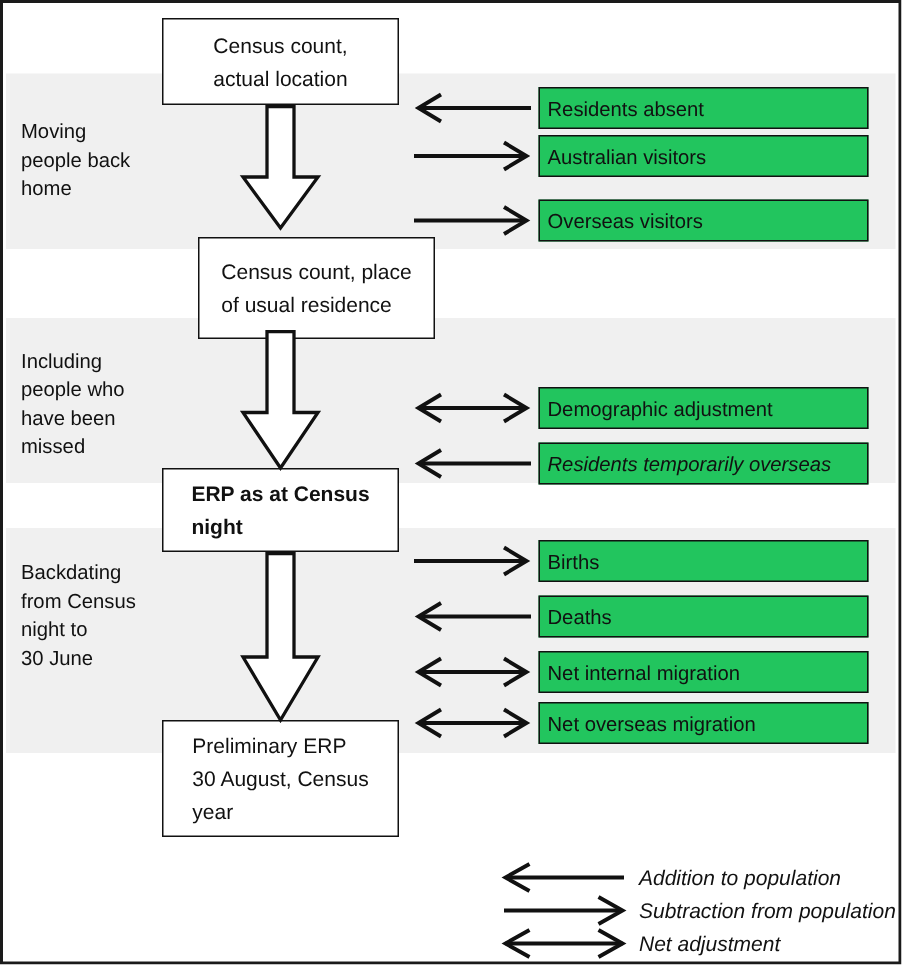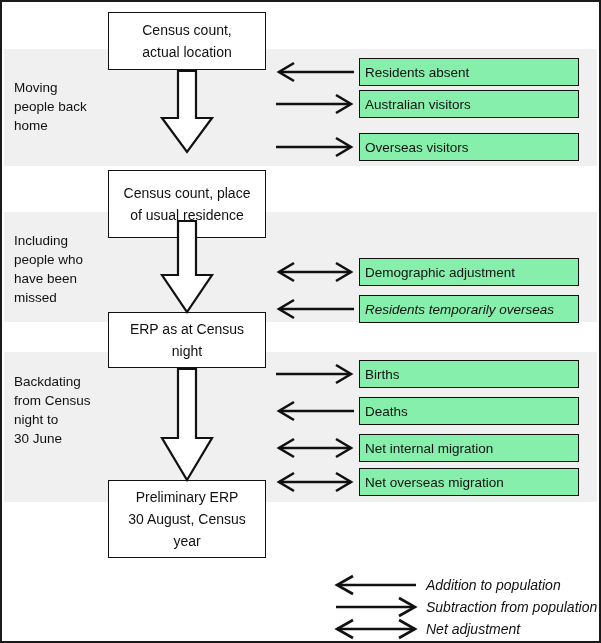--- a/index.html
+++ b/index.html
@@ -49,30 +49,29 @@
   .flow-box {
     position: absolute;
     left: 106px;
     width: 158px;
     box-sizing: border-box;
     border: 1.6px solid #111111;
     background: #ffffff;
     display: flex;
     align-items: center;
     justify-content: center;
-    text-align: center;
     font-size: 14px;
     line-height: 22px;
     color: #111111;
     white-space: pre-line;
     padding: 2px 6px;
   }
   #flow-box-1 { top: 10px;  height: 58px; }
-  #flow-box-2 { top: 168px; height: 68px; }
-  #flow-box-3 { top: 310px; height: 56px; }
+  #flow-box-2 { top: 156px; height: 68px; margin-left: 24px; }
+  #flow-box-3 { top: 310px; height: 56px; font-weight: bold; }
   #flow-box-4 { top: 478px; height: 78px; }
 
   
   .block-arrow {
     position: absolute;
     left: 157px;
     width: 56px;
   }
   #block-arrow-1 { top: 68px;  height: 84px; }
   #block-arrow-2 { top: 218px; height: 94px; }
@@ -95,21 +94,21 @@
   }
   .component-arrow svg { display: block; width: 100%; height: 100%; }
   .component-box {
     position: absolute;
     left: 85px;
     right: 0;
     top: 0;
     height: 28px;
     box-sizing: border-box;
     border: 1.6px solid #111111;
-    background: #86efac;
+    background: #22c55e;
     display: flex;
     align-items: center;
     font-size: 13.5px;
     color: #111111;
     padding-left: 5px;
   }
 
   
   #legend {
     position: absolute;

